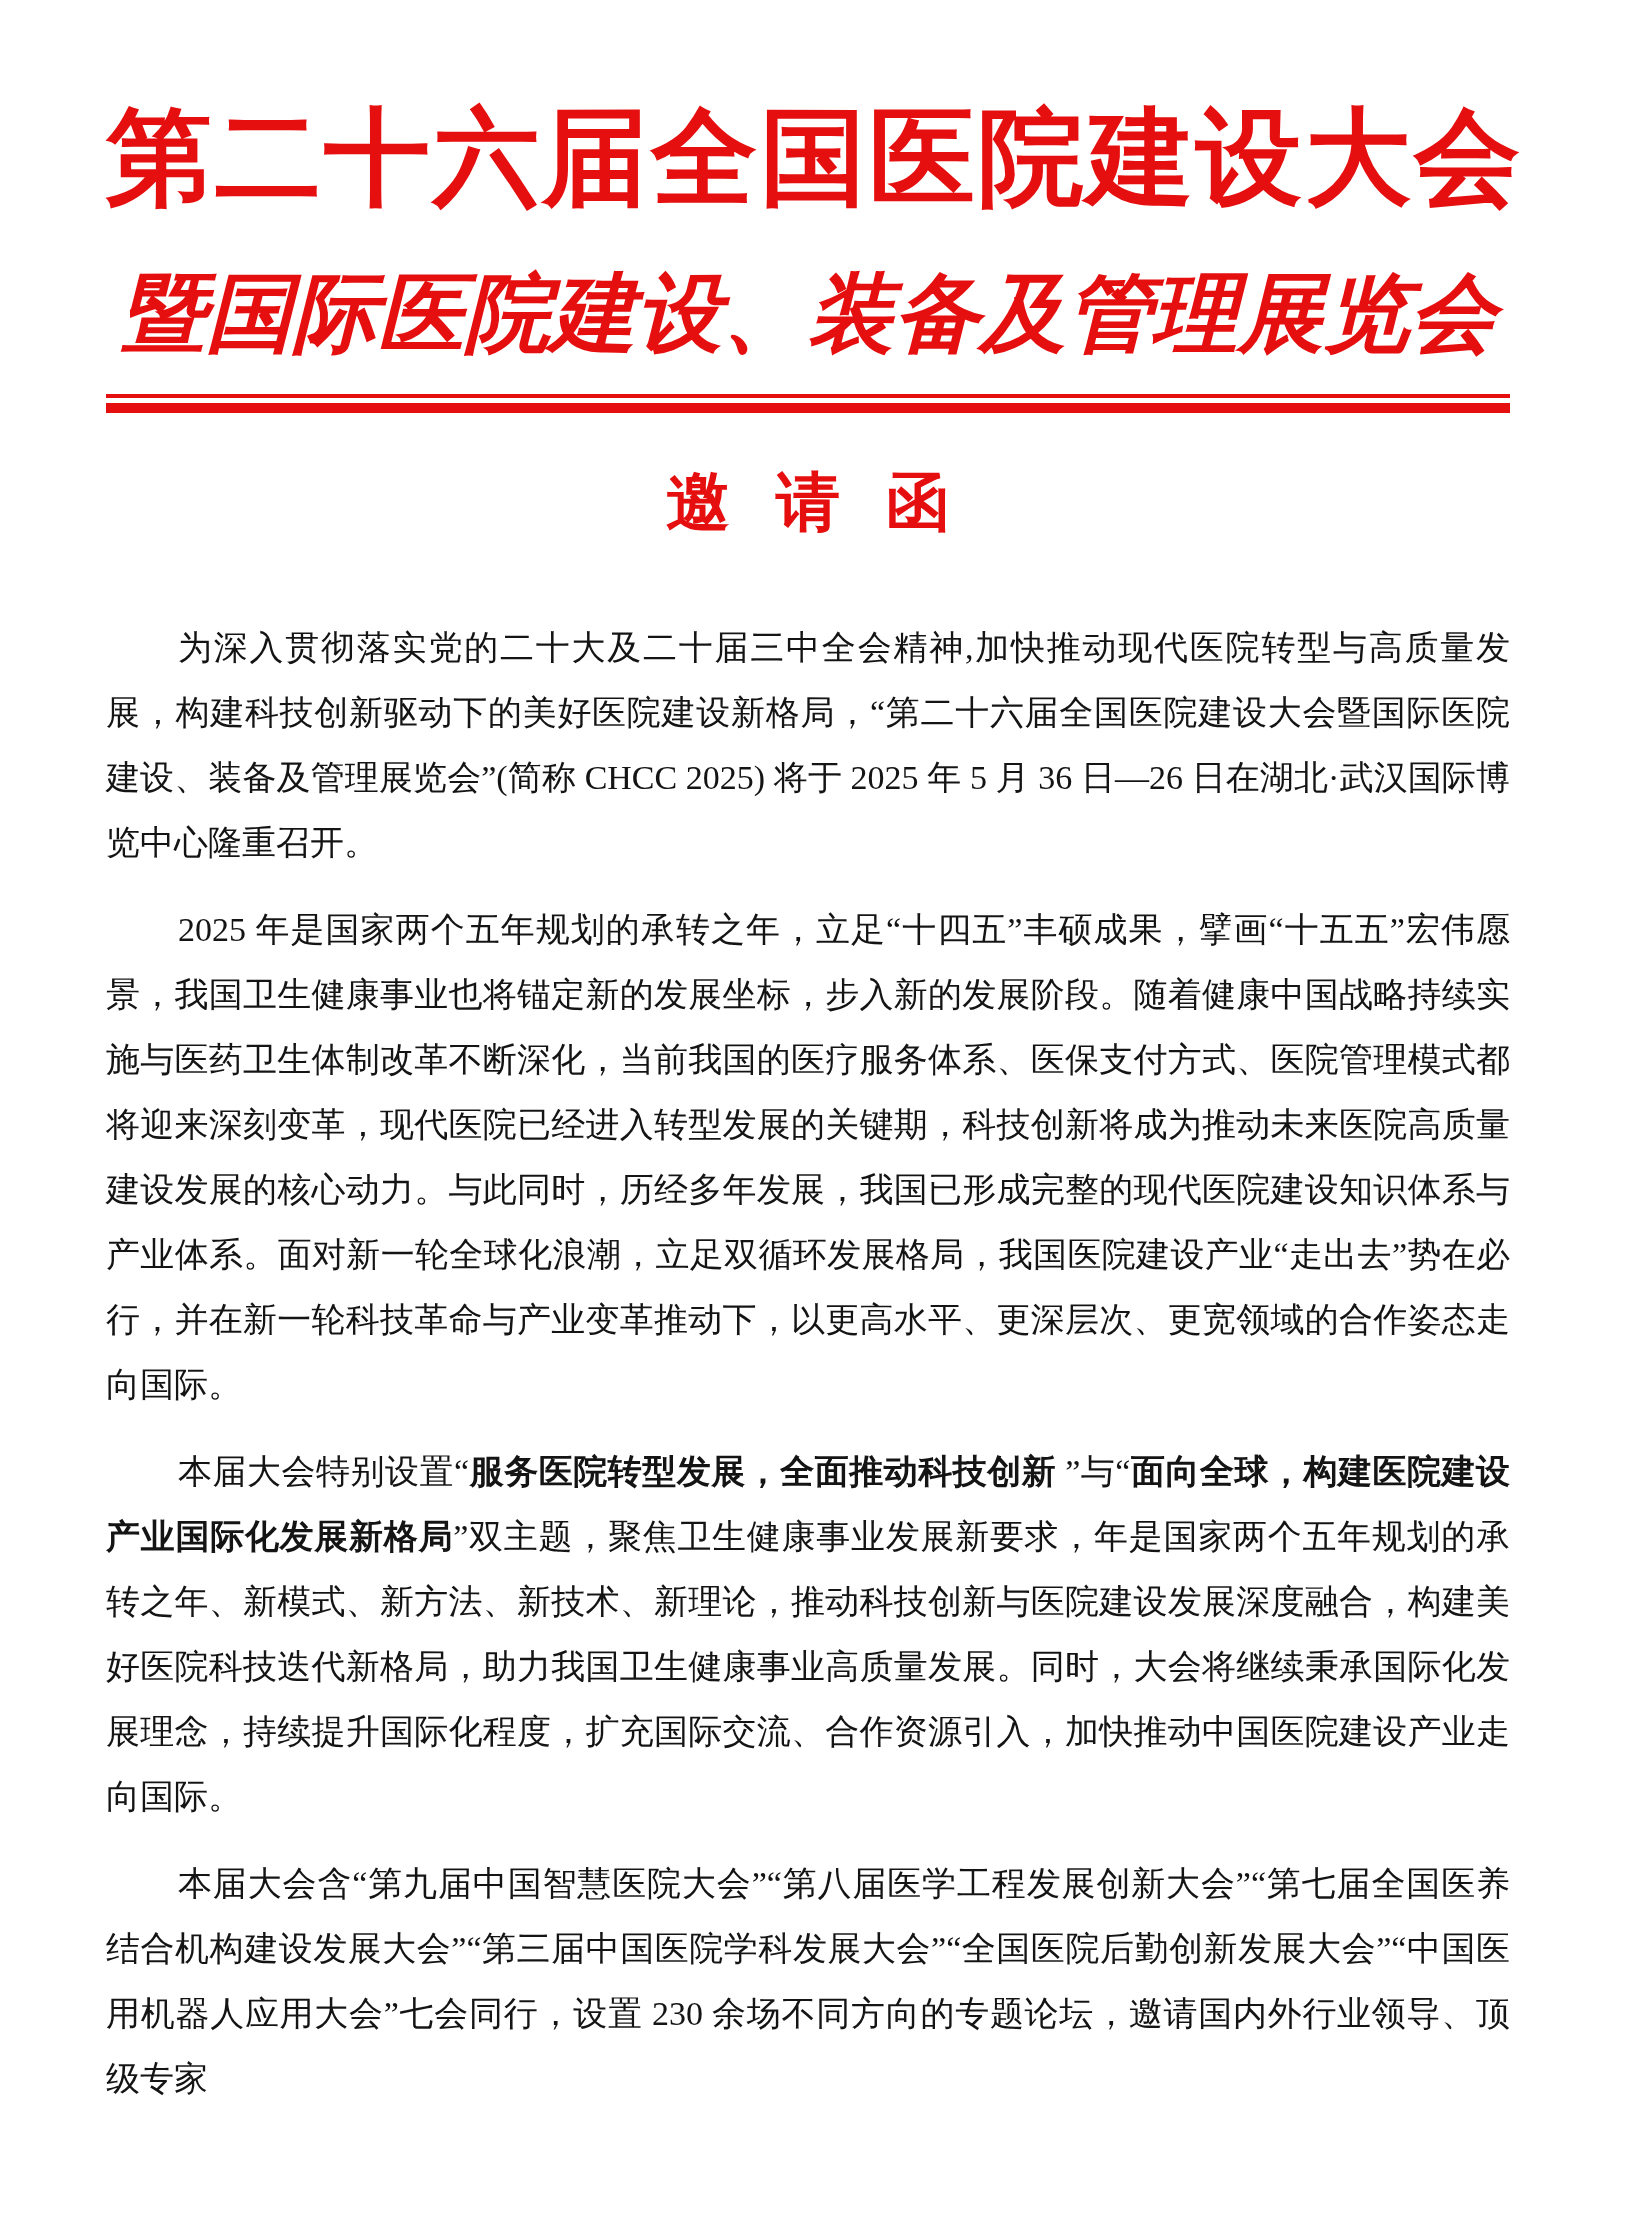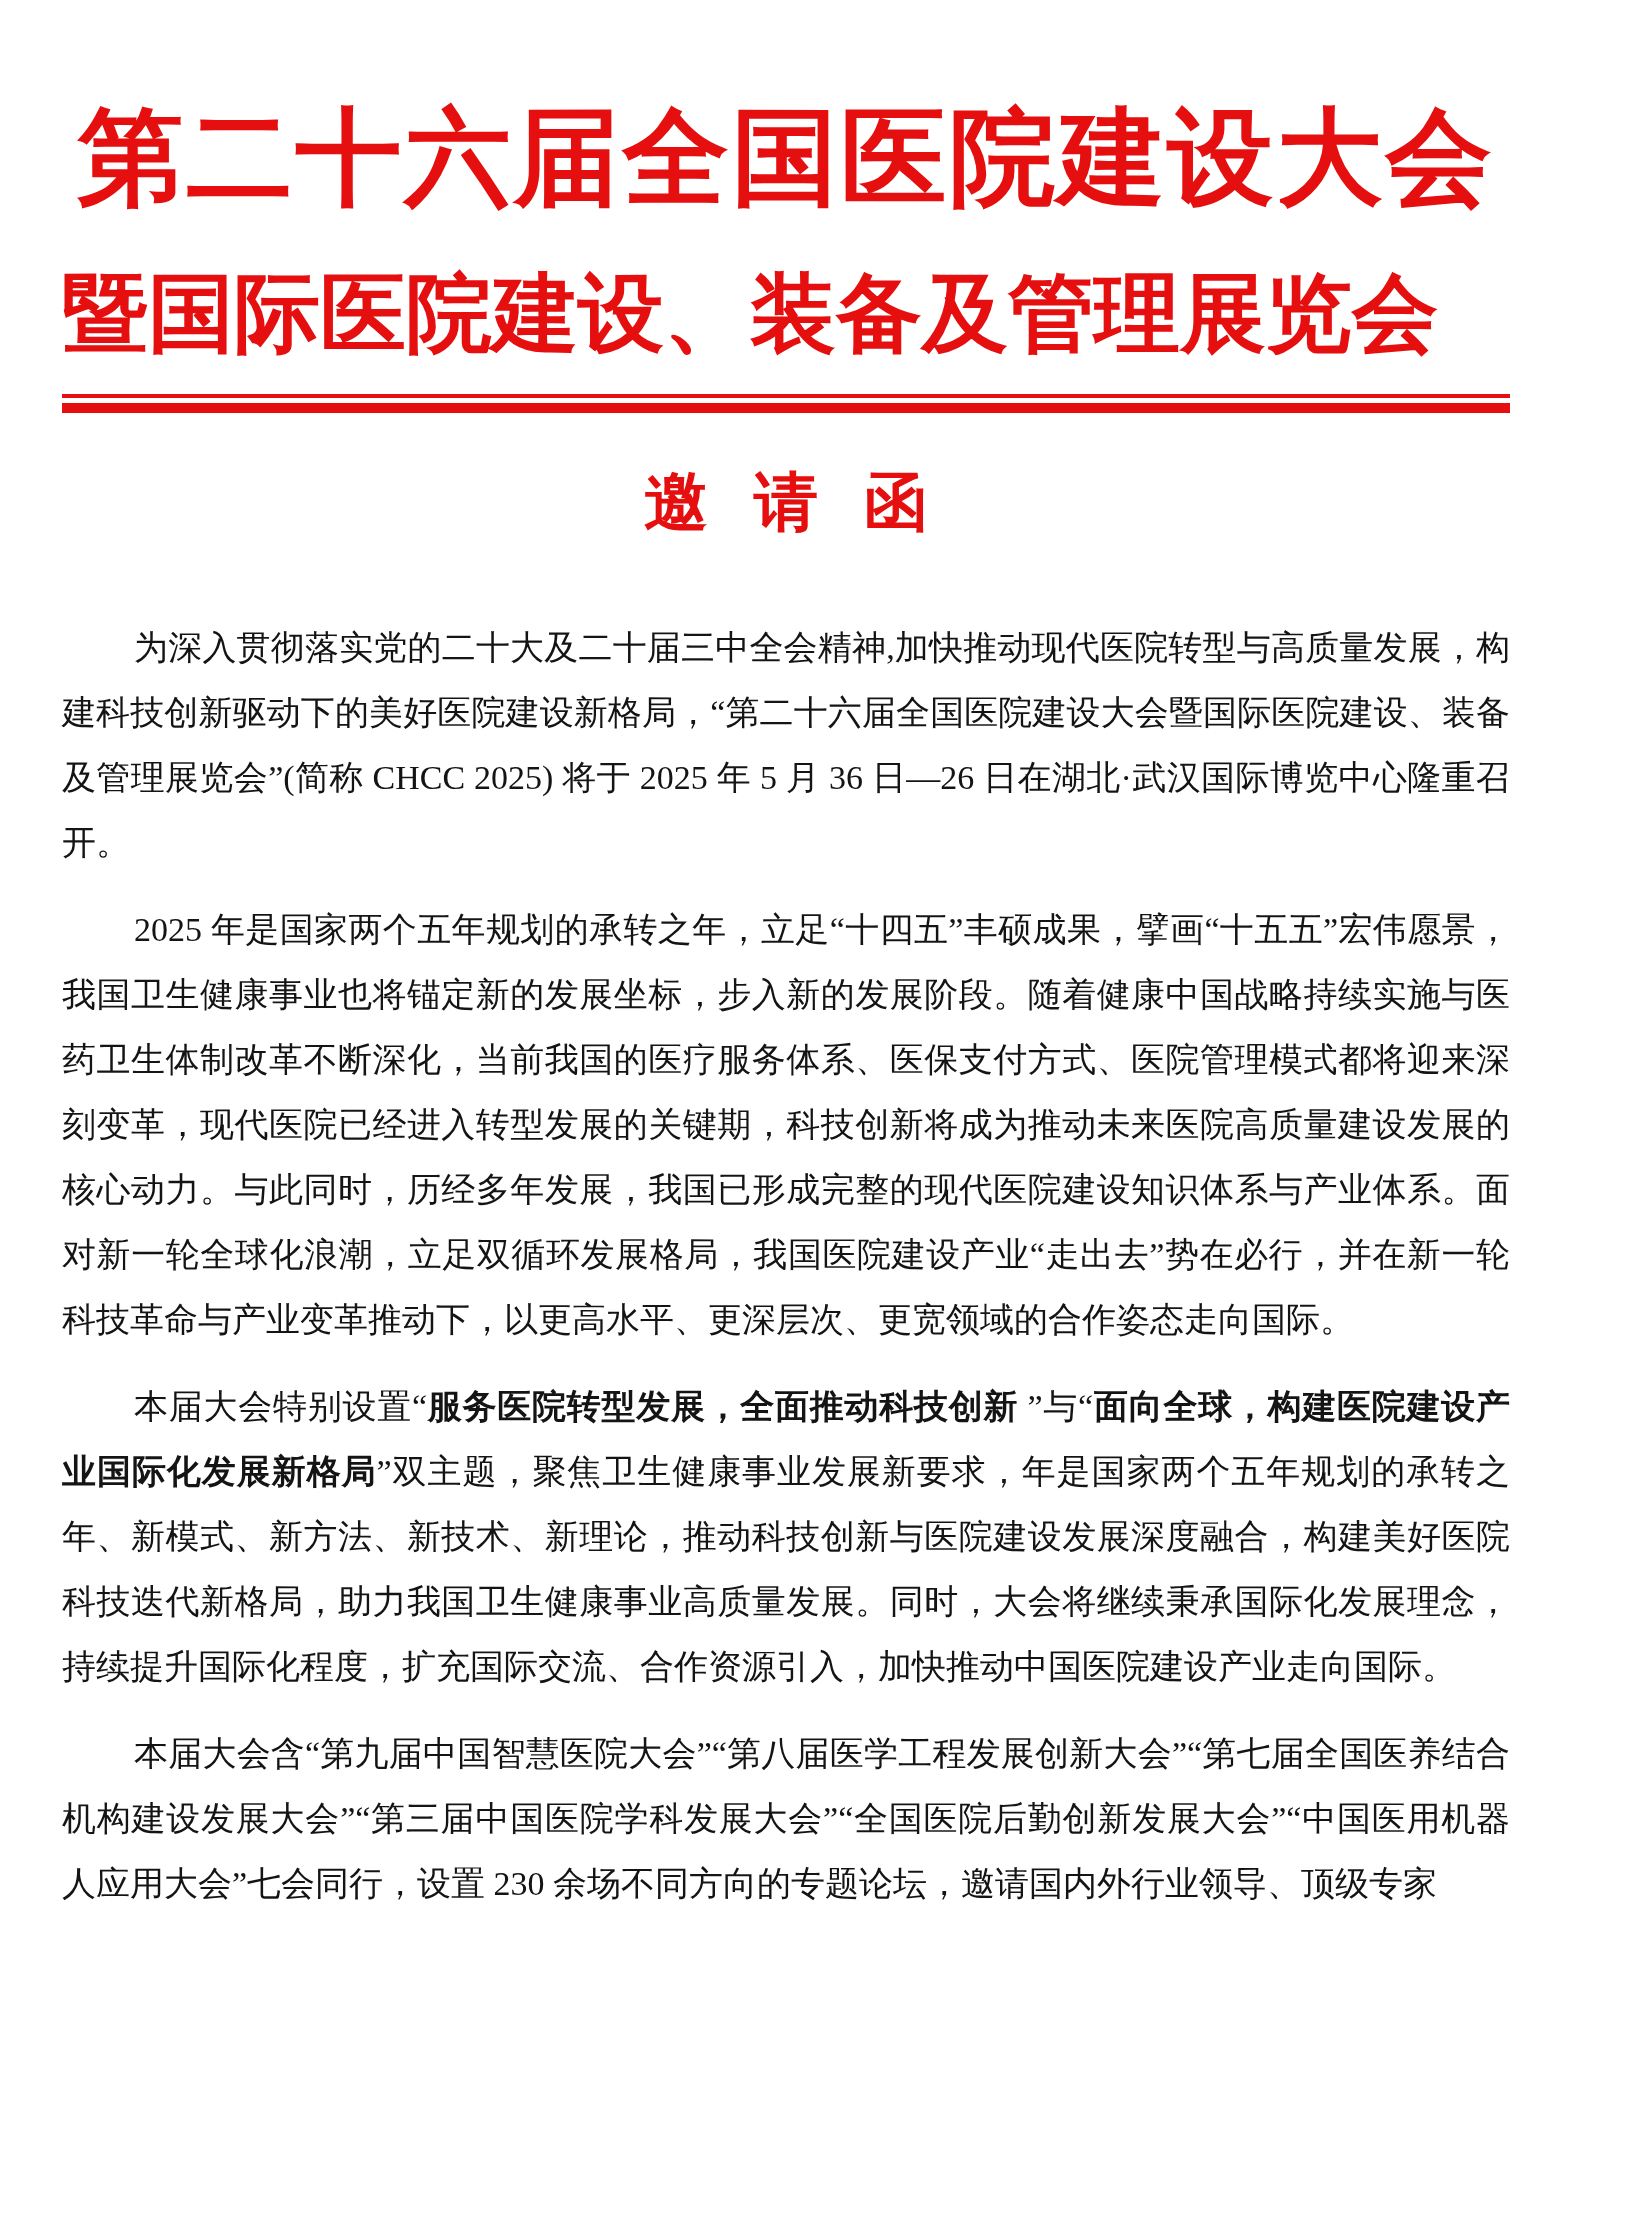--- a/index.html
+++ b/index.html
@@ -9,40 +9,42 @@
   * { margin: 0; padding: 0; box-sizing: border-box; }
   html, body { background: #ffffff; }
   .page {
     position: relative;
     width: 1646px;
     height: 2178px;
     background: #ffffff;
     overflow: hidden;
     font-family: "Liberation Serif", "DejaVu Serif", serif;
     color: var(--ink);
-    padding: 0 136px 0 62px;
+    padding: 0 136px 0 106px;
   }
   .t1 {
     margin-top: 95px;
     font-size: 106px;
     line-height: 127px;
     font-weight: 700;
     color: var(--accent);
     text-align: center;
     letter-spacing: 3px;
     white-space: nowrap;
   }
   .t2 {
     margin-top: 38px;
     font-size: 86px;
     line-height: 109px;
     font-weight: 700;
     color: var(--accent);
+    text-align: center;
     letter-spacing: 0;
     white-space: nowrap;
+    font-style: italic;
   }
   .rule { margin-top: 25px; }
   .rule-thin  { height: 4px;  background: var(--accent); }
   .rule-gap   { height: 5px;  background: transparent; }
   .rule-thick { height: 10px; background: var(--accent); }
   .sub {
     margin-top: 40px;
     font-size: 64px;
     line-height: 100px;
     font-weight: 700;

